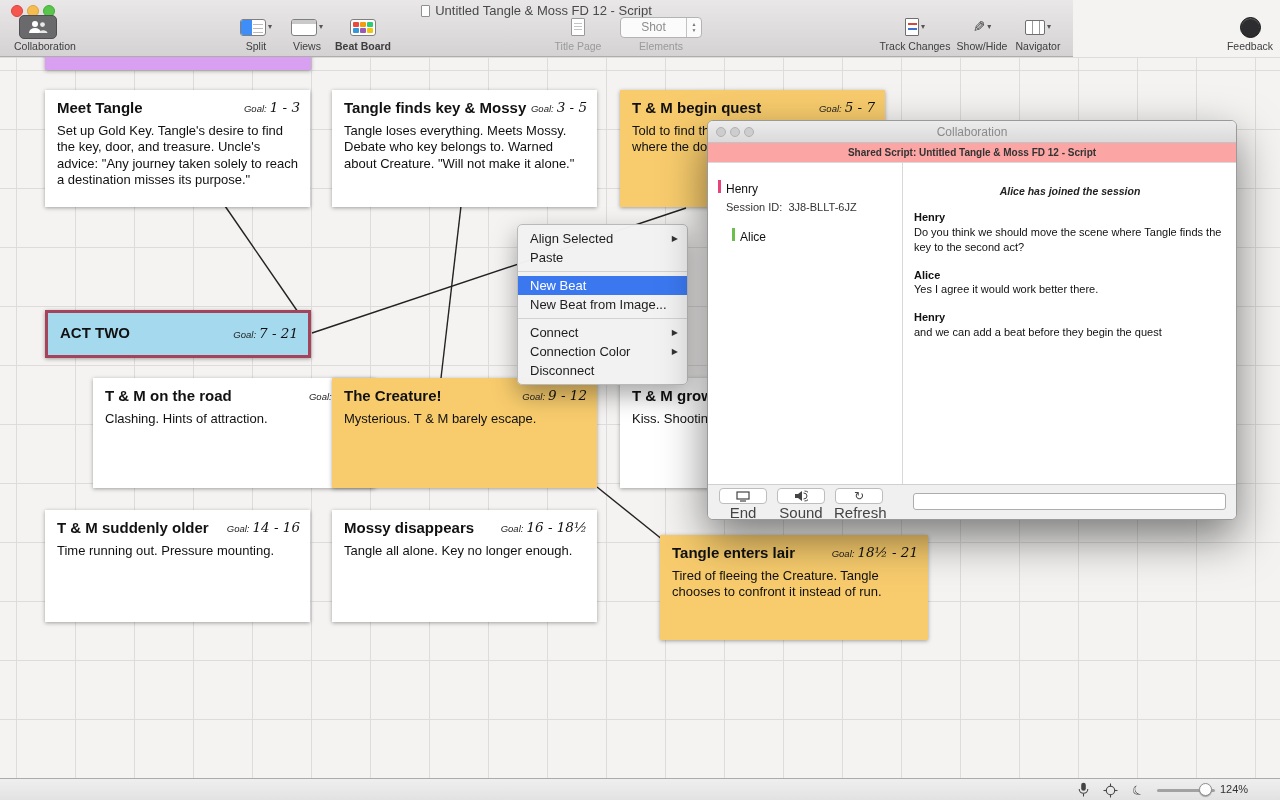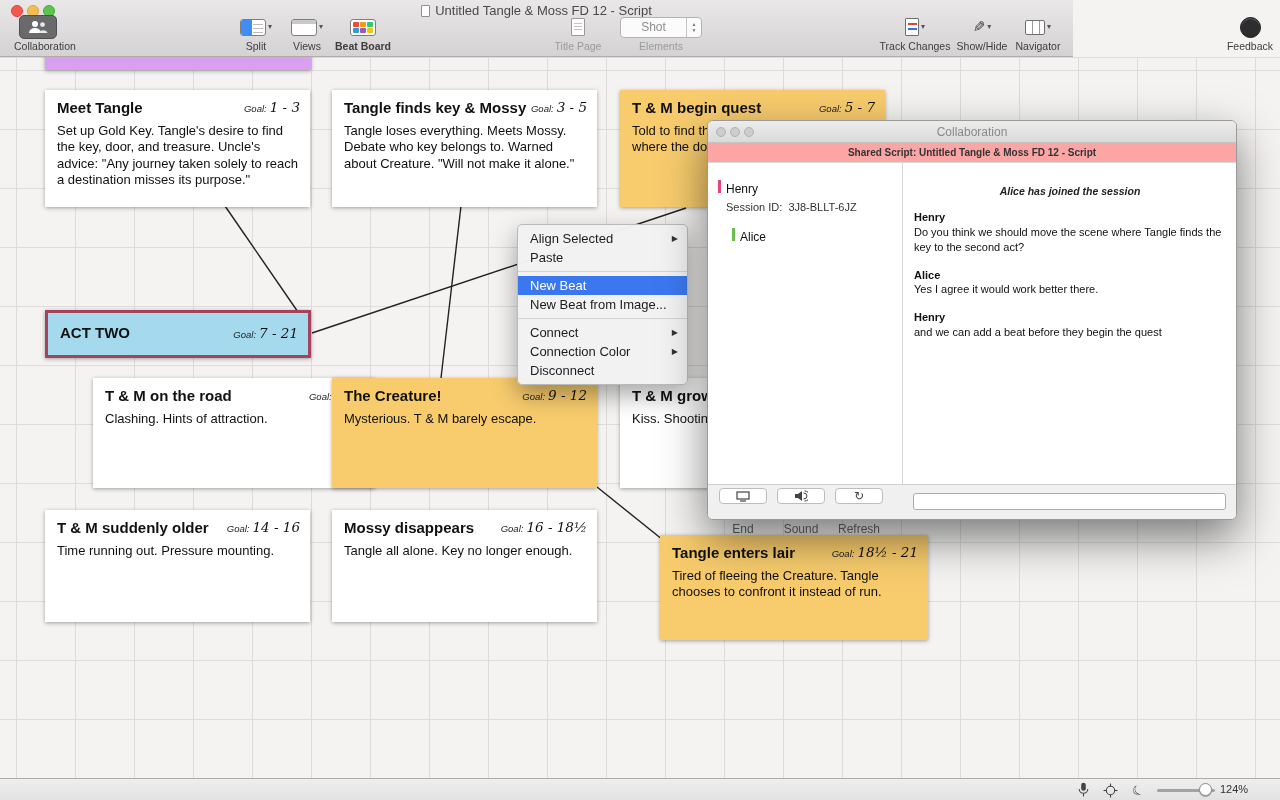--- a/index.html
+++ b/index.html
@@ -112,21 +112,21 @@
   .psession { position:absolute; left:18px; font-size:11px; color:#333; }
   .sysmsg { text-align:right; font-size:10.5px; font-style:italic; font-weight:700; color:#222; line-height:1.35; }
   .joinmsg { text-align:center; font-size:10.5px; font-style:italic; font-weight:700; color:#222; margin-top:14px; }
   .cmsg { margin-top:13px; font-size:11px; color:#111; line-height:1.35; }
   .cmsg .mname { font-weight:700; }
   .cw-footer { position:absolute; left:0; right:0; bottom:0; height:35px; background:#f0f0f0;
     border-top:1px solid #d0d0d0; border-radius:0 0 5px 5px; }
   .cw-btnwrap { position:absolute; top:3px; width:50px; text-align:center; }
   .cw-btn { width:48px; height:16px; background:#fff; border:1px solid #bdbdbd; border-radius:4px;
     display:flex; align-items:center; justify-content:center; margin:0 auto; }
-  .cw-btnlabel { font-size:12px; color:#444; margin-top:18px; }
+  .cw-btnlabel { font-size:15px; color:#444; margin-top:0; }
   .cw-input { position:absolute; left:205px; right:10px; top:8px; height:17px; background:#fff;
     border:1px solid #adadad; border-radius:3px; font-size:11px; padding:0 5px; }
 
   
   .statusbar { position:absolute; left:0; top:778px; width:1280px; height:22px;
     background:linear-gradient(#efefef,#e2e2e2); border-top:1px solid #ababab; z-index:50; }
   .sb-ico { position:absolute; top:2px; width:18px; height:18px; display:flex; align-items:center; justify-content:center; }
   .moon { font-size:13px; color:#333; transform:rotate(-25deg); }
   .slider-track { position:absolute; left:1157px; top:10px; width:58px; height:3px; background:#a2a2a2; border-radius:2px; }
   .slider-knob { position:absolute; left:1199px; top:4px; width:13px; height:13px; border-radius:50%;

